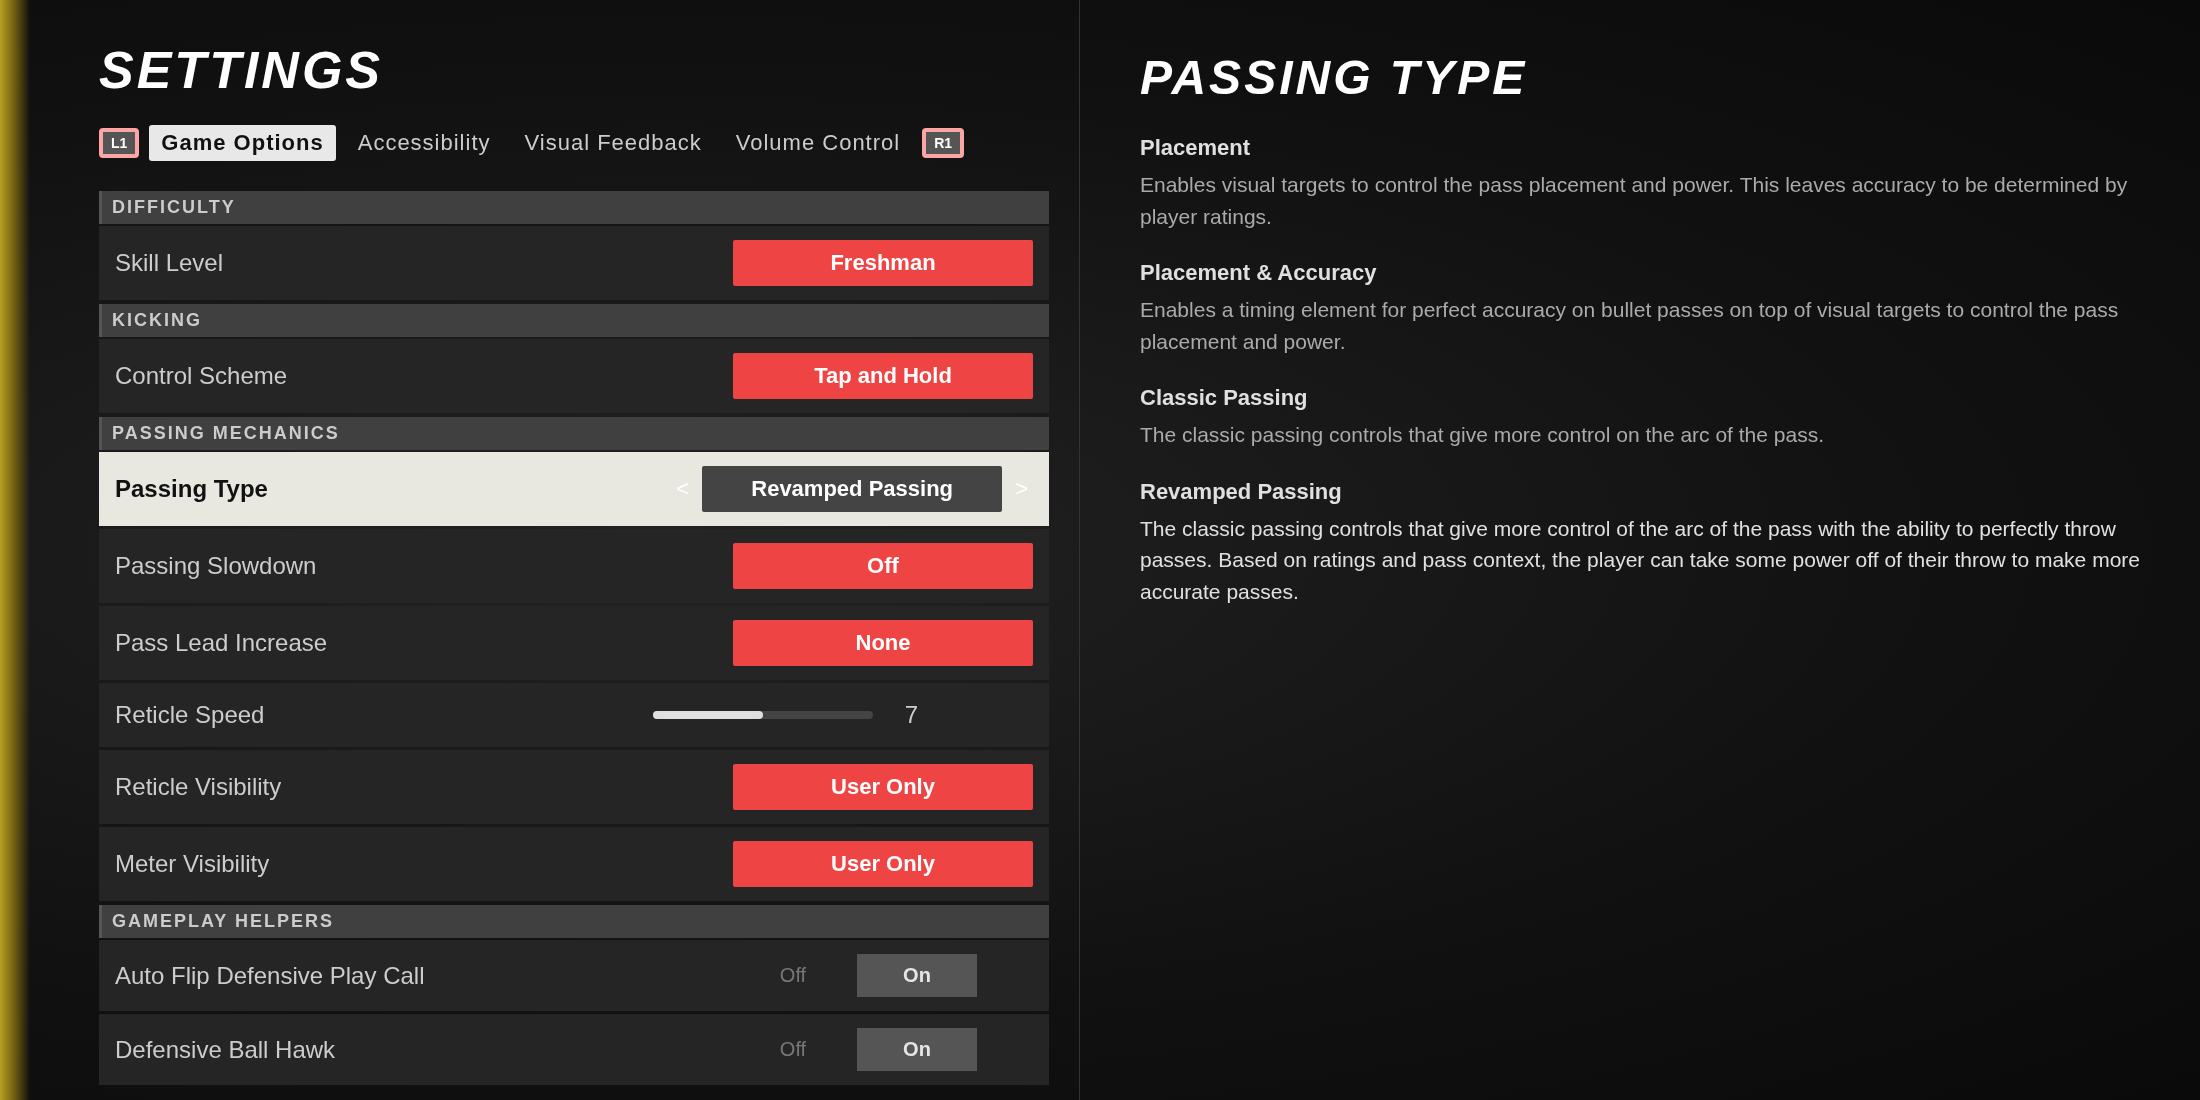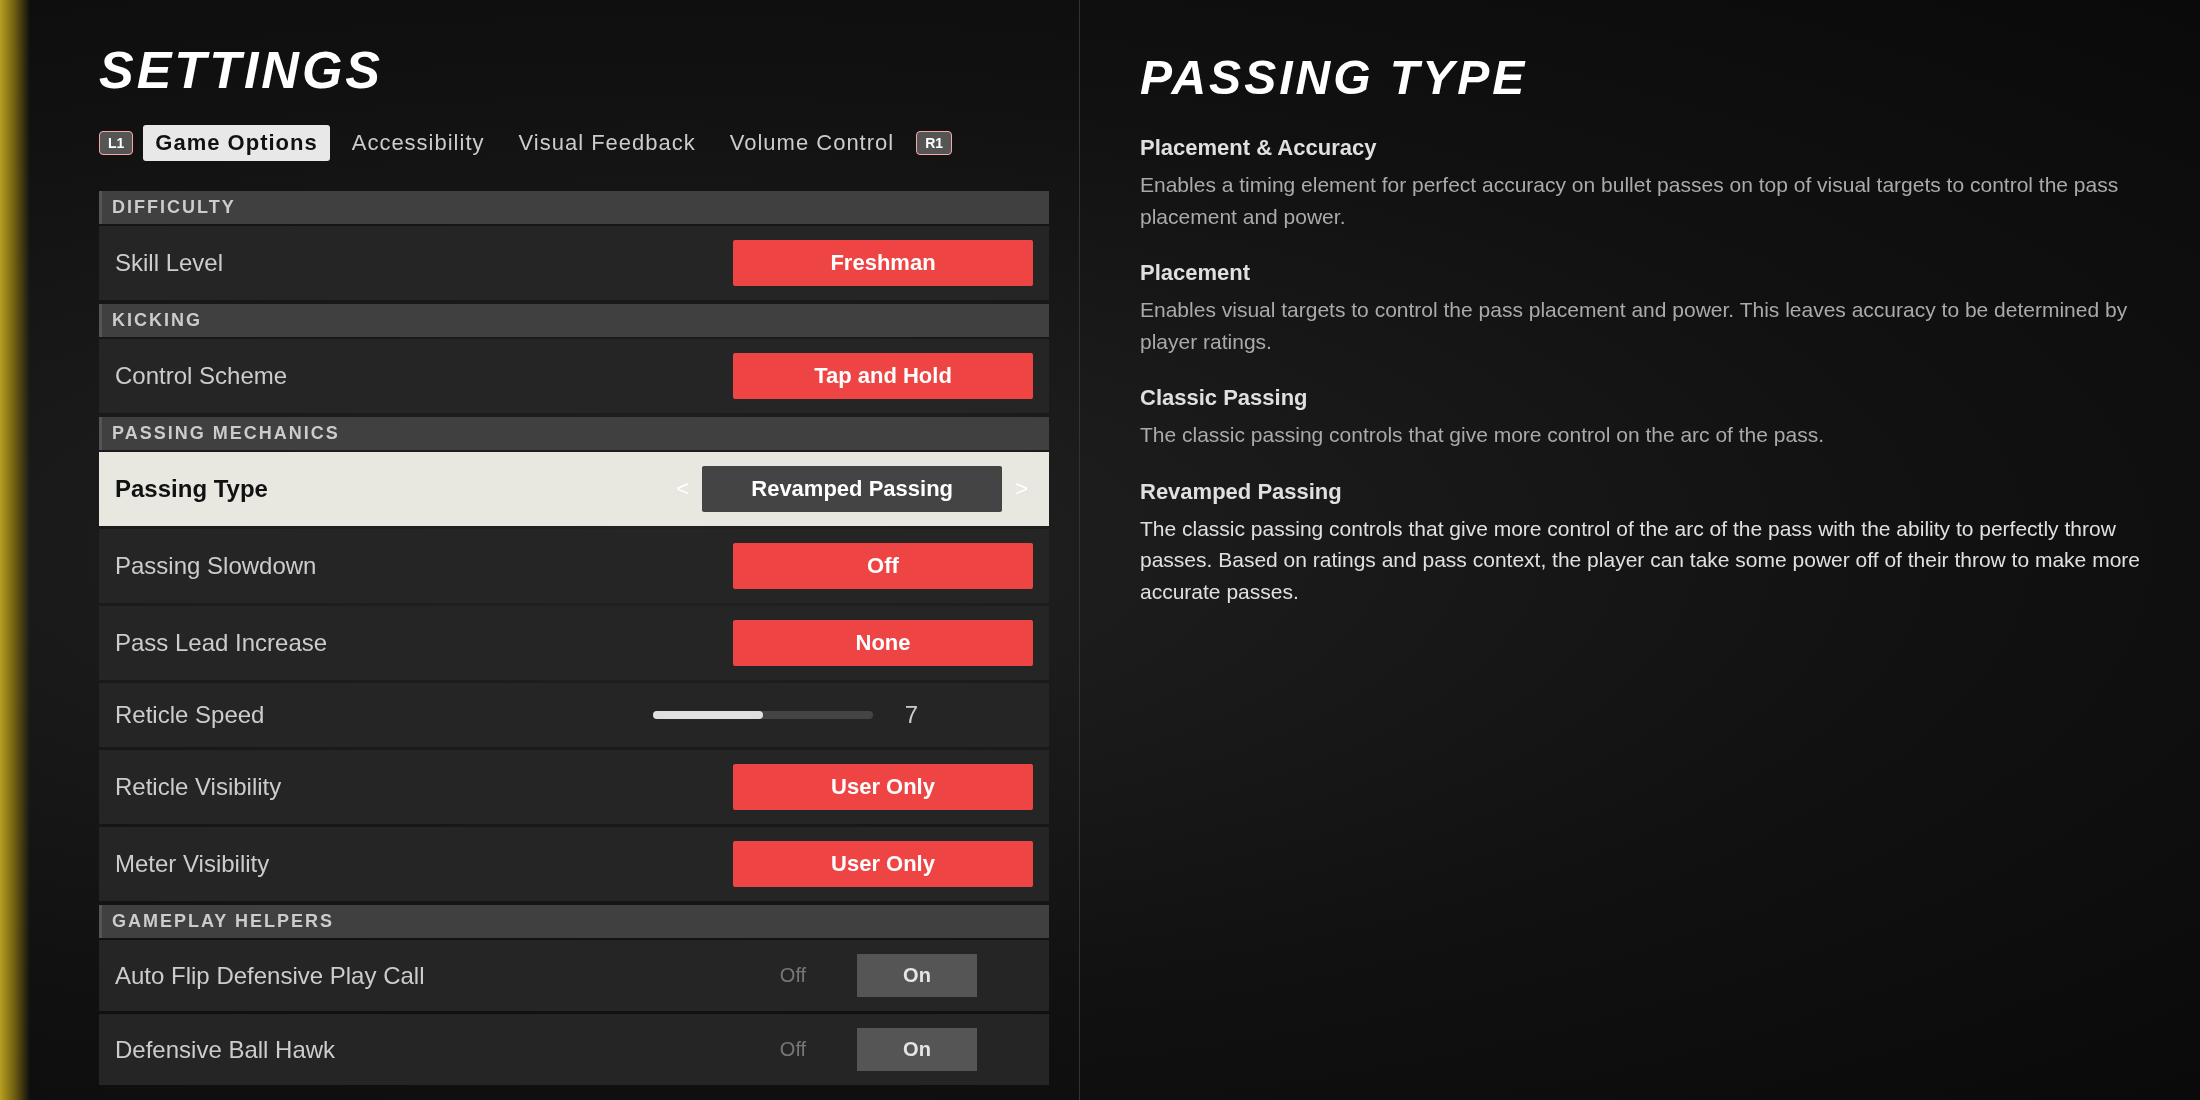--- a/index.html
+++ b/index.html
@@ -69,21 +69,21 @@
       margin-bottom: 30px;
     }
 
     .tab-badge {
       background: #555;
       color: #fff;
       font-size: 14px;
       font-weight: bold;
       padding: 3px 8px;
       border-radius: 4px;
-      border: 1px solid #fca5a5;
+      border: 4px solid #fca5a5;
     }
 
     .tab-item {
       font-size: 22px;
       color: #ccc;
       padding: 5px 12px;
       cursor: pointer;
       letter-spacing: 1px;
     }
 
@@ -356,27 +356,27 @@
         </div>
       </div>
     </div>
 
   </div>
 
   <div class="right-panel">
     <h2 class="detail-title">PASSING TYPE</h2>
 
     <div class="detail-section">
+      <div class="detail-section-title">Placement</div>
+      <div class="detail-section-body">Enables visual targets to control the pass placement and power. This leaves accuracy to be determined by player ratings.</div>
+    </div>
+
+    <div class="detail-section">
       <div class="detail-section-title">Placement &amp; Accuracy</div>
       <div class="detail-section-body">Enables a timing element for perfect accuracy on bullet passes on top of visual targets to control the pass placement and power.</div>
-    </div>
-
-    <div class="detail-section">
-      <div class="detail-section-title">Placement</div>
-      <div class="detail-section-body">Enables visual targets to control the pass placement and power. This leaves accuracy to be determined by player ratings.</div>
     </div>
 
     <div class="detail-section">
       <div class="detail-section-title">Classic Passing</div>
       <div class="detail-section-body">The classic passing controls that give more control on the arc of the pass.</div>
     </div>
 
     <div class="detail-section">
       <div class="detail-section-title">Revamped Passing</div>
       <div class="detail-section-body highlight">The classic passing controls that give more control of the arc of the pass with the ability to perfectly throw passes. Based on ratings and pass context, the player can take some power off of their throw to make more accurate passes.</div>

